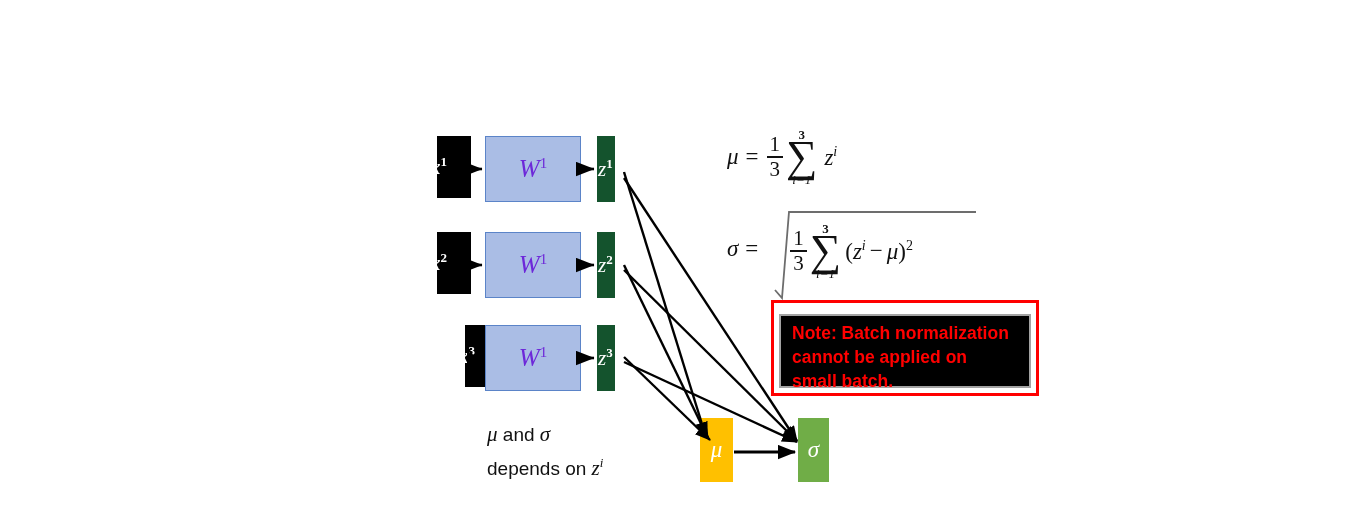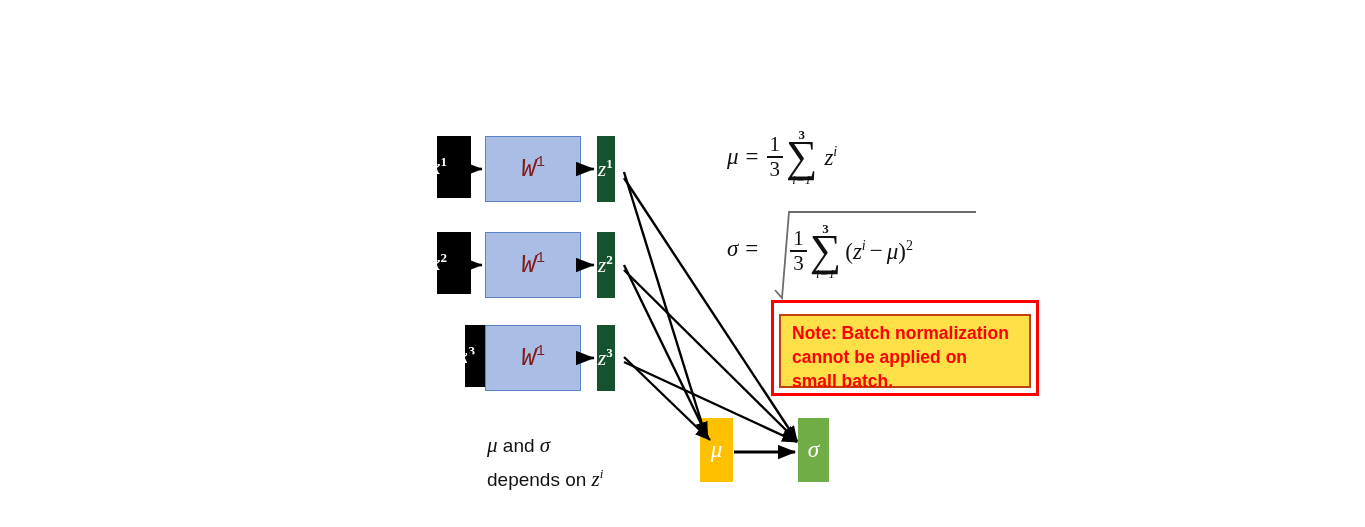--- a/index.html
+++ b/index.html
@@ -66,24 +66,24 @@
     background: #aabde5;
     border: 1px solid #5b84c8;
     box-sizing: border-box;
   }
   .w-box .lbl {
     position: absolute;
     left: 0; right: 0;
     top: 50%;
     transform: translateY(-50%);
     text-align: center;
-    font-family: Liberation Mono, monospace;
+    font-family: Liberation Serif, serif;
     font-style: italic;
     font-size: 25px;
-    color: #7f1d1d;
+    color: #6d28d9;
   }
   .w-box .lbl sup {
     font-style: normal;
     font-size: 15px;
     vertical-align: super;
   }
 
   .z-box {
     position: absolute;
     width: 18px;
@@ -208,23 +208,23 @@
     border: 3px solid #ff0000;
     box-sizing: border-box;
     background: #ffffff;
   }
   .note-inner {
     position: absolute;
     left: 5px;
     top: 11px;
     right: 5px;
     bottom: 5px;
-    border: 2px solid #c2410c;
+    border: 2px solid #a3a3a3;
     box-sizing: border-box;
-    background: #fde047;
+    background: #000000;
   }
   .note-text {
     position: absolute;
     left: 11px;
     top: 5px;
     right: 5px;
     color: #ff0000;
     font-family: "Liberation Sans", sans-serif;
     font-weight: 700;
     font-size: 17.5px;
@@ -233,21 +233,20 @@
 
   
   .caption {
     position: absolute;
     left: 487px;
     top: 420px;
     font-family: "Liberation Sans", sans-serif;
     font-size: 19px;
     line-height: 28px;
     color: #111111;
-    margin-top: 11px;
   }
   .caption .gk {
     font-family: "Liberation Serif", serif;
     font-style: italic;
     font-size: 21px;
   }
   .caption .zi {
     font-family: "Liberation Serif", serif;
     font-style: italic;
     font-size: 21px;

